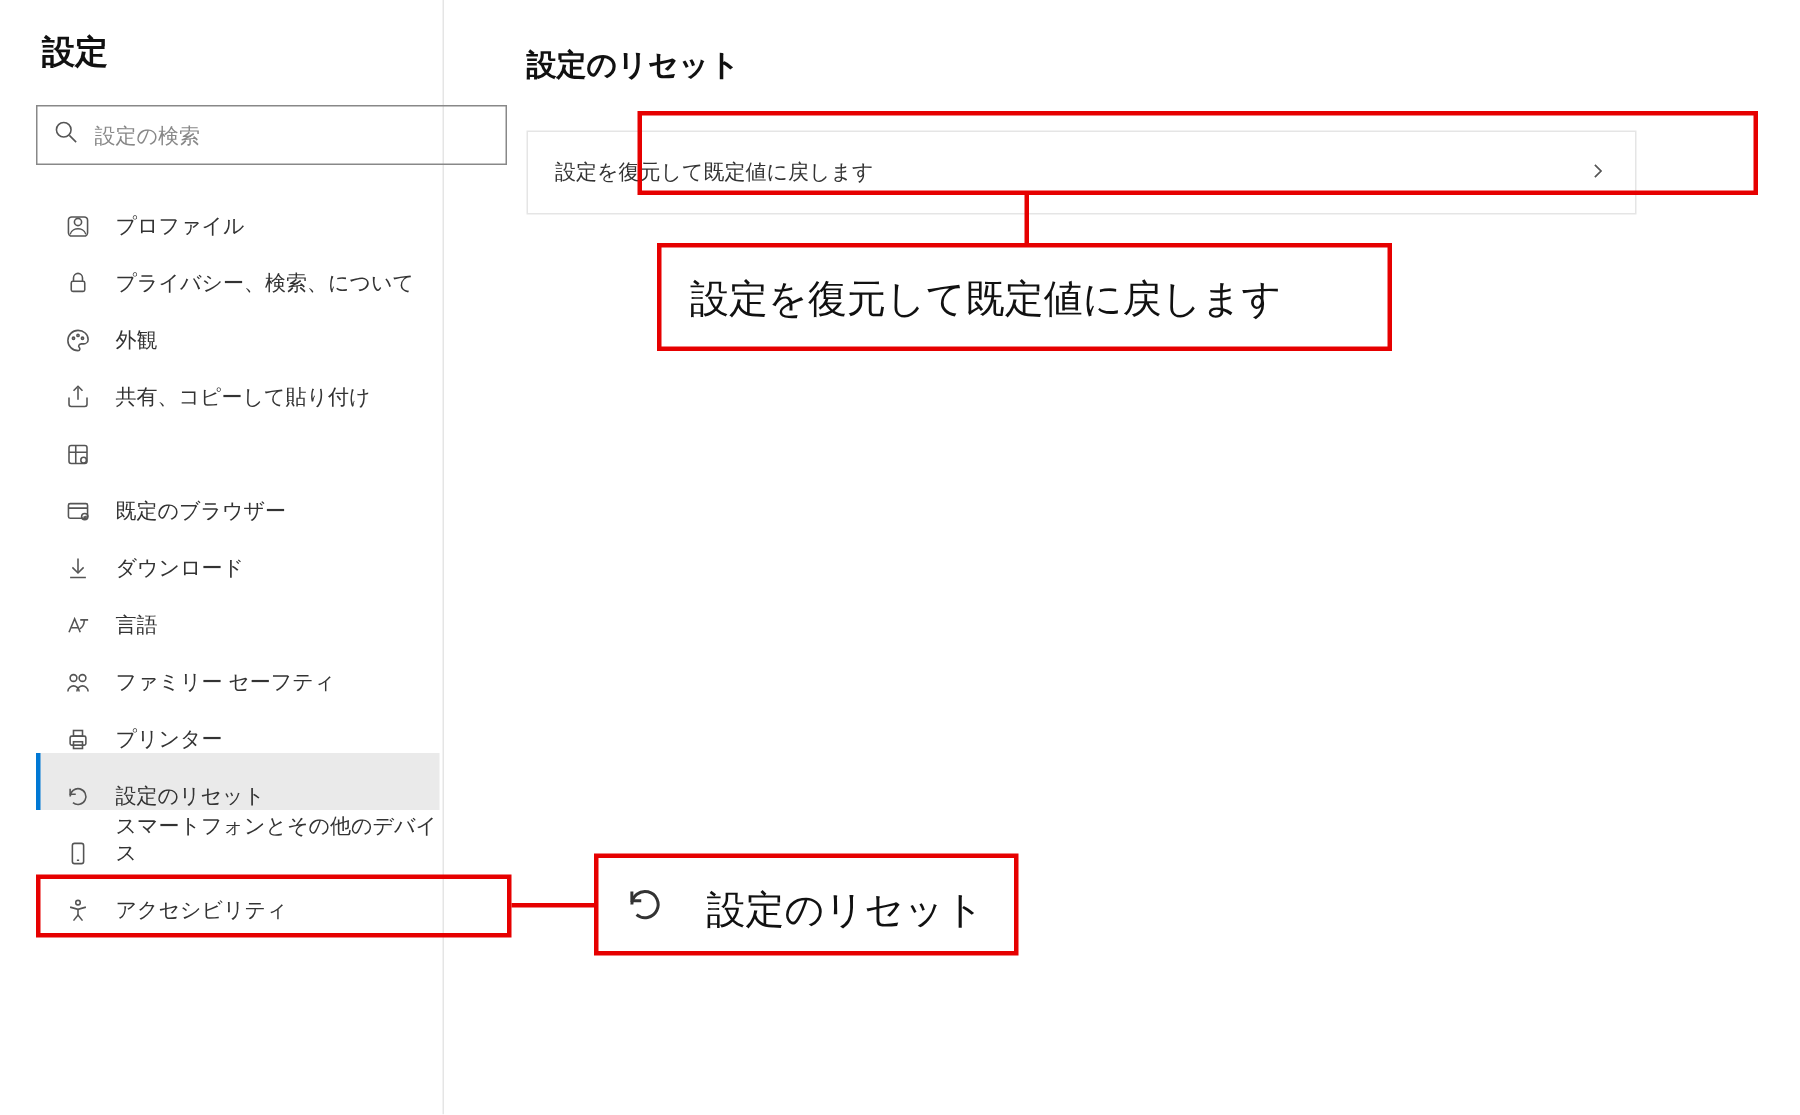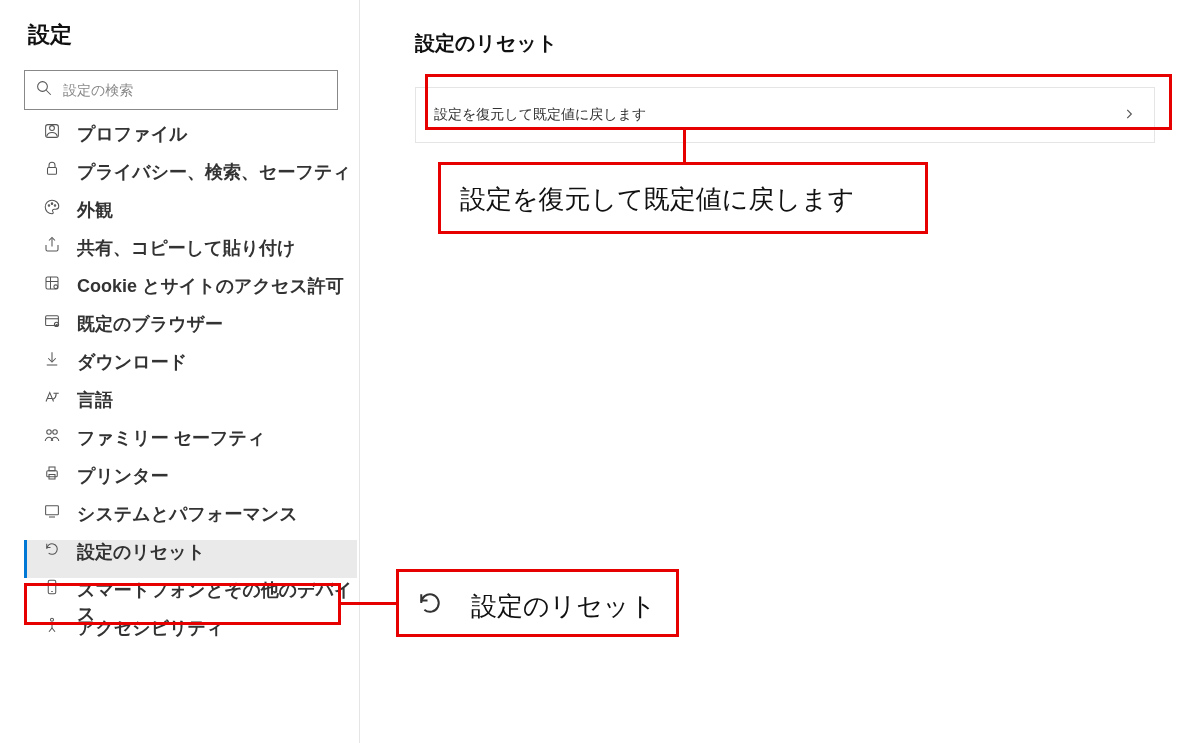--- a/index.html
+++ b/index.html
@@ -9,21 +9,21 @@
       height: 743px;
       background: #fff;
       position: relative;
       overflow: hidden;
     }
     .container {
       display: flex;
       height: 100%;
     }
     .sidebar {
-      width: 360px;
+      width: 296px;
       padding: 20px 2px 10px 24px;
       border-right: 1px solid #e5e5e5;
     }
     .sidebar-title {
       font-size: 22px;
       font-weight: 600;
       color: #111;
       margin-bottom: 20px;
       margin-left: 4px;
     }
@@ -44,29 +44,28 @@
       font-size: 14px;
       color: #333;
       flex: 1;
       margin-left: 10px;
       background: transparent;
     }
     .search-input::placeholder { color: #888; }
     .nav-list { list-style: none; }
     .nav-item {
       display: flex;
-      align-items: flex-start;
+      align-items: flex-end;
       height: 38px;
       padding-left: 16px;
-      font-size: 18px;
+      font-size: 14px;
       color: #333;
       cursor: pointer;
       border-left: 3px solid transparent;
       position: relative;
-      font-weight: bold;
     }
     .nav-item.selected {
       background: #eaeaea;
       border-left: 3px solid #0078d4;
     }
     .nav-item .nav-icon {
       width: 18px;
       height: 18px;
       display: inline-flex;
       align-items: center;
@@ -151,21 +150,21 @@
           </span>
         <span>プロファイル</span>
       </li>
       <li class="nav-item">
         <span class="nav-icon">
             <svg viewBox="0 0 24 24">
               <rect x="6" y="10" width="12" height="9" rx="1.5"></rect>
               <path d="M8 10V7a4 4 0 0 1 8 0v3"></path>
             </svg>
           </span>
-        <span>プライバシー、検索、セーフティ</span>
+        <span>プライバシー、検索、について</span>
       </li>
       <li class="nav-item">
         <span class="nav-icon">
             <svg viewBox="0 0 24 24">
               <path d="M12 3a9 9 0 1 0 0 18c2 0 2-2 1-3s0-3 2-3h2a4 4 0 0 0 4-4c0-4.4-4-8-9-8z"></path>
               <circle cx="8" cy="10" r="1"></circle>
               <circle cx="12" cy="7.5" r="1"></circle>
               <circle cx="16" cy="10" r="1"></circle>
             </svg>
           </span>
@@ -183,21 +182,20 @@
       </li>
       <li class="nav-item">
         <span class="nav-icon">
             <svg viewBox="0 0 24 24">
               <rect x="4" y="4" width="16" height="16" rx="2"></rect>
               <line x1="10" y1="4" x2="10" y2="20"></line>
               <line x1="4" y1="10" x2="20" y2="10"></line>
               <circle cx="17" cy="17" r="2.5"></circle>
             </svg>
           </span>
-        <span>Cookie とサイトのアクセス許可</span>
       </li>
       <li class="nav-item">
         <span class="nav-icon">
             <svg viewBox="0 0 24 24">
               <rect x="3.5" y="5" width="17" height="13" rx="1.5"></rect>
               <line x1="3.5" y1="9" x2="20.5" y2="9"></line>
               <circle cx="18" cy="16.5" r="2.8"></circle>
               <path d="M17 16.5l1 1 1.5-1.5"></path>
             </svg>
           </span>
@@ -237,29 +235,20 @@
       </li>
       <li class="nav-item">
         <span class="nav-icon">
             <svg viewBox="0 0 24 24">
               <rect x="5" y="9" width="14" height="8" rx="1.5"></rect>
               <rect x="8" y="4" width="8" height="5"></rect>
               <rect x="8" y="14" width="8" height="6"></rect>
             </svg>
           </span>
         <span>プリンター</span>
-      </li>
-      <li class="nav-item">
-        <span class="nav-icon">
-            <svg viewBox="0 0 24 24">
-              <rect x="3.5" y="5" width="17" height="12" rx="1"></rect>
-              <line x1="8" y1="20" x2="16" y2="20"></line>
-            </svg>
-          </span>
-        <span>システムとパフォーマンス</span>
       </li>
       <li class="nav-item selected">
         <span class="nav-icon">
             <svg viewBox="0 0 24 24">
               <path d="M5 12a7 7 0 1 1 2.5 5.4"></path>
               <path d="M5 5v5h5"></path>
             </svg>
           </span>
         <span>設定のリセット</span>
       </li>

